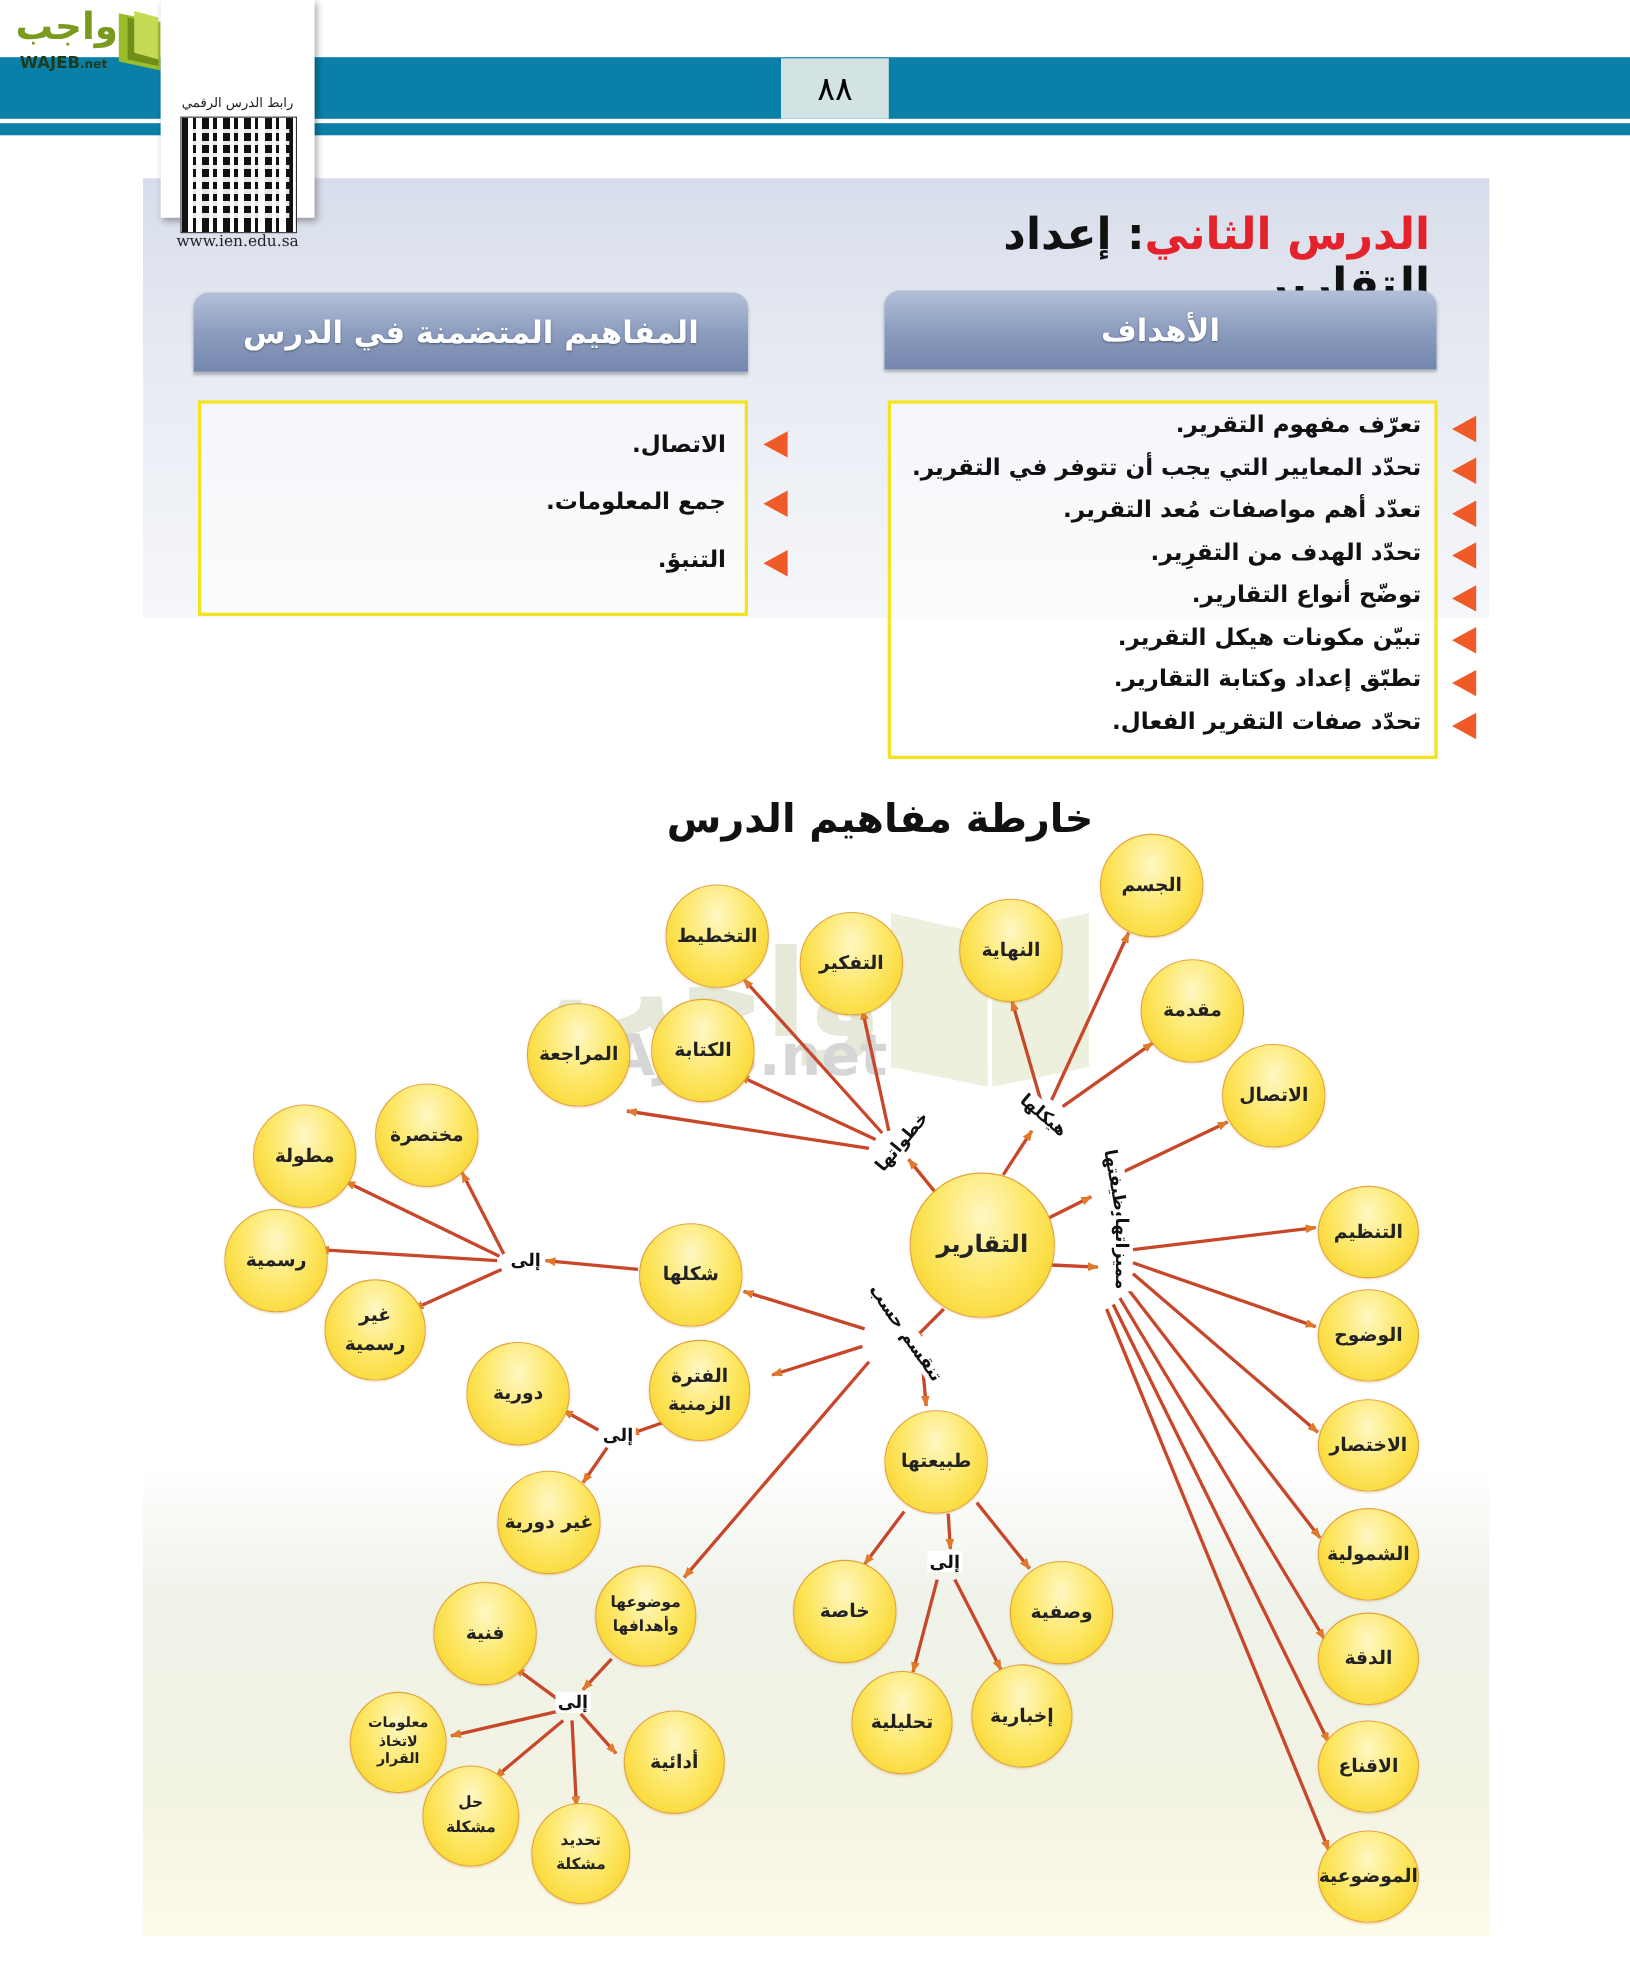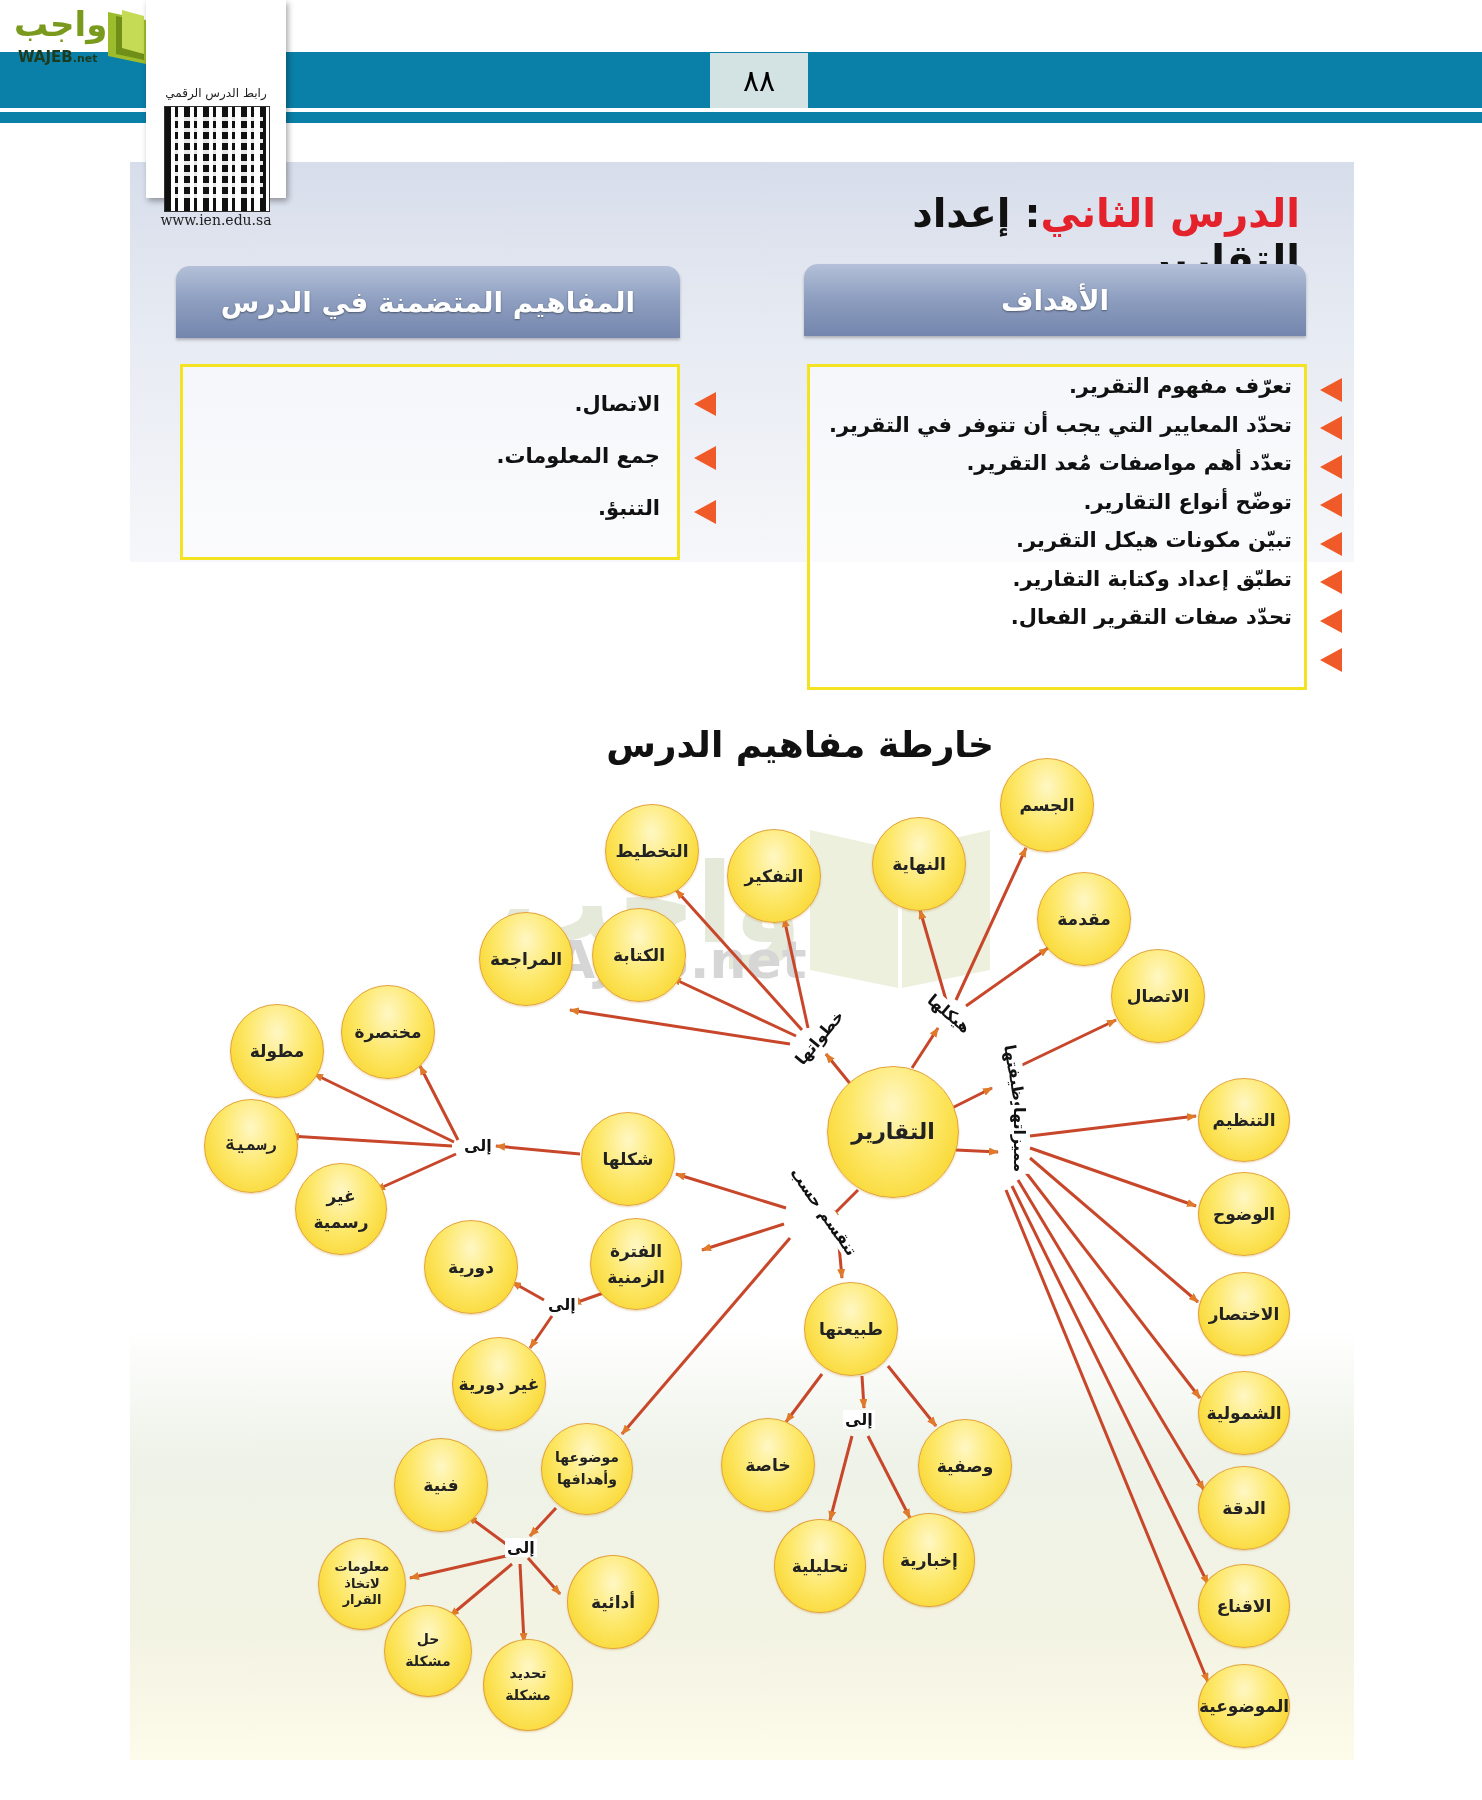--- a/index.html
+++ b/index.html
@@ -71,20 +71,21 @@
 <div class="hdr" style="left:804px;top:264px;width:502px;">الأهداف</div>
 <div class="hdr" style="left:176px;top:266px;width:504px;">المفاهيم المتضمنة في الدرس</div>
 
 <div class="box" style="left:807px;top:364px;width:494px;height:320px;"></div>
 <div class="box" style="left:180px;top:364px;width:494px;height:190px;"></div>
 
 <ul class="list" style="right:190px;top:374px;">
   <li style="height:38.5px"><span>تعرّف مفهوم التقرير.</span></li>
   <li style="height:38.5px"><span>تحدّد المعايير التي يجب أن تتوفر في التقرير.</span></li>
   <li style="height:38.5px"><span>تعدّد أهم مواصفات مُعد التقرير.</span></li>
+  <li style="height:38.5px"><span>تحدّد الهدف من التقرِير.</span></li>
   <li style="height:38.5px"><span>توضّح أنواع التقارير.</span></li>
   <li style="height:38.5px"><span>تبيّن مكونات هيكل التقرير.</span></li>
   <li style="height:38.5px"><span>تطبّق إعداد وكتابة التقارير.</span></li>
   <li style="height:38.5px"><span>تحدّد صفات التقرير الفعال.</span></li>
 </ul>
 <div class="tri" style="left:1320px;top:378px"></div>
 <div class="tri" style="left:1320px;top:416px"></div>
 <div class="tri" style="left:1320px;top:455px"></div>
 <div class="tri" style="left:1320px;top:493px"></div>
 <div class="tri" style="left:1320px;top:532px"></div>
@@ -193,21 +194,21 @@
 <div class="node" style="left:1198px;top:1172px;width:90px;height:82px;">الوضوح</div>
 <div class="node" style="left:1198px;top:1272px;width:90px;height:82px;">الاختصار</div>
 <div class="node" style="left:1198px;top:1371px;width:90px;height:82px;">الشمولية</div>
 <div class="node" style="left:1198px;top:1466px;width:90px;height:82px;">الدقة</div>
 <div class="node" style="left:1198px;top:1564px;width:90px;height:82px;">الاقناع</div>
 <div class="node" style="left:1198px;top:1664px;width:90px;height:82px;">الموضوعية</div>
 
 <div class="node" style="left:581px;top:1112px;width:92px;height:92px;">شكلها</div>
 <div class="node" style="left:341px;top:985px;width:92px;height:92px;">مختصرة</div>
 <div class="node" style="left:230px;top:1004px;width:92px;height:92px;">مطولة</div>
-<div class="node" style="left:204px;top:1099px;width:92px;height:92px;font-family:Liberation Mono, monospace;">رسمية</div>
+<div class="node" style="left:204px;top:1099px;width:92px;height:92px;">رسمية</div>
 <div class="node" style="left:295px;top:1163px;width:92px;height:92px;padding:0 14px;box-sizing:border-box;">غير رسمية</div>
 
 <div class="node" style="left:590px;top:1218px;width:92px;height:92px;padding:0 10px;box-sizing:border-box;">الفترة الزمنية</div>
 <div class="node" style="left:424px;top:1220px;width:92px;height:92px;">دورية</div>
 <div class="node" style="left:452px;top:1337px;width:92px;height:92px;">غير دورية</div>
 
 <div class="node" style="left:804px;top:1282px;width:92px;height:92px;">طبيعتها</div>
 <div class="node" style="left:721px;top:1418px;width:92px;height:92px;">خاصة</div>
 <div class="node" style="left:918px;top:1419px;width:92px;height:92px;">وصفية</div>
 <div class="node" style="left:774px;top:1519px;width:90px;height:92px;">تحليلية</div>

